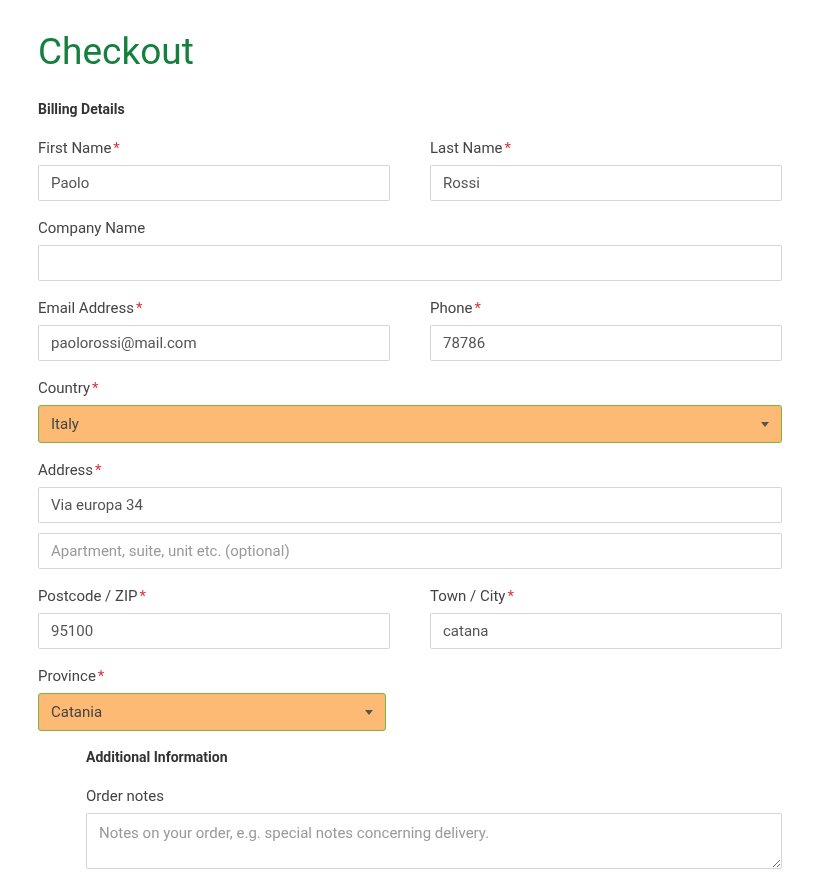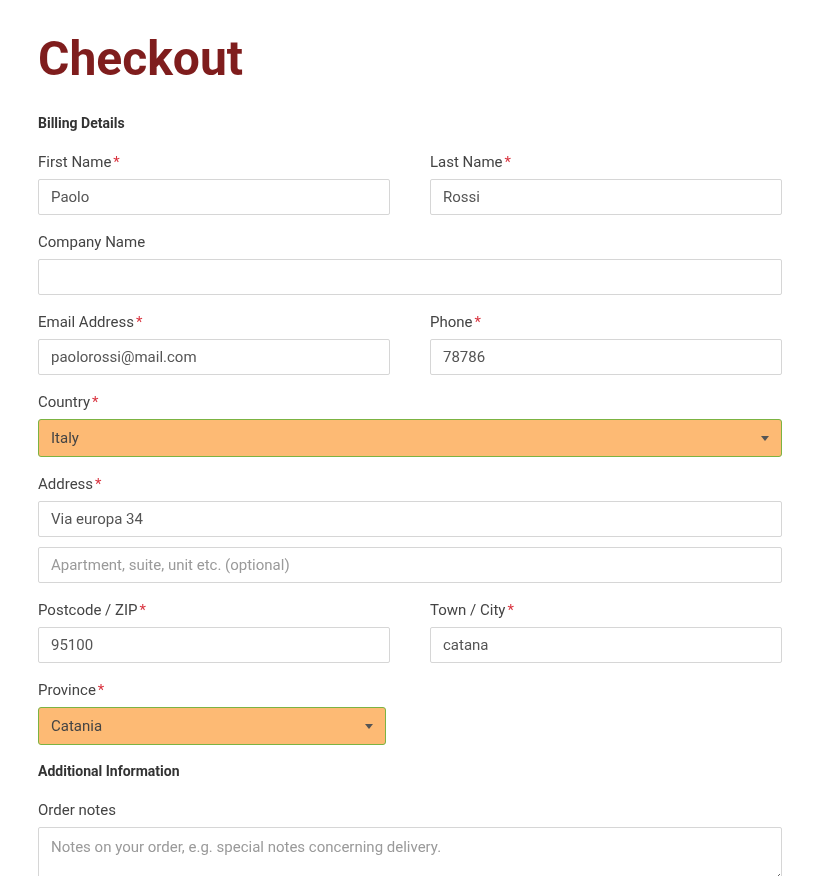--- a/index.html
+++ b/index.html
@@ -4,23 +4,23 @@
   <style>
     * { box-sizing: border-box; margin: 0; padding: 0; }
     body {
       font-family: -apple-system, BlinkMacSystemFont, "Segoe UI", Roboto, "Helvetica Neue", Arial, sans-serif;
       background: #fff;
       color: #333;
       padding: 30px 38px;
       width: 820px;
     }
     h1.page-title {
-      font-size: 48px;
-      font-weight: 700;
-      color: #7f1d1d;
+      font-size: 37px;
+      font-weight: 400;
+      color: #15803d;
       margin-bottom: 28px;
     }
     h3.section-title {
       font-size: 14px;
       font-weight: 700;
       color: #333;
       margin-bottom: 22px;
     }
     .form-row {
       display: flex;
@@ -75,21 +75,21 @@
       border-left: 4px solid transparent;
       border-right: 4px solid transparent;
       border-top: 5px solid #555;
     }
     .stacked-inputs .text-input + .text-input { margin-top: 10px; }
     textarea.text-input {
       height: 56px;
       padding: 10px 12px;
       resize: both;
     }
-    .additional-section { margin-top: 18px; }
+    .additional-section { margin-top: 18px; margin-left: 48px; }
   </style>
 </head>
 <body>
 
 <h1 class="page-title">Checkout</h1>
 
 <h3 class="section-title">Billing Details</h3>
 
 <div class="form-row">
   <div class="form-field half">

